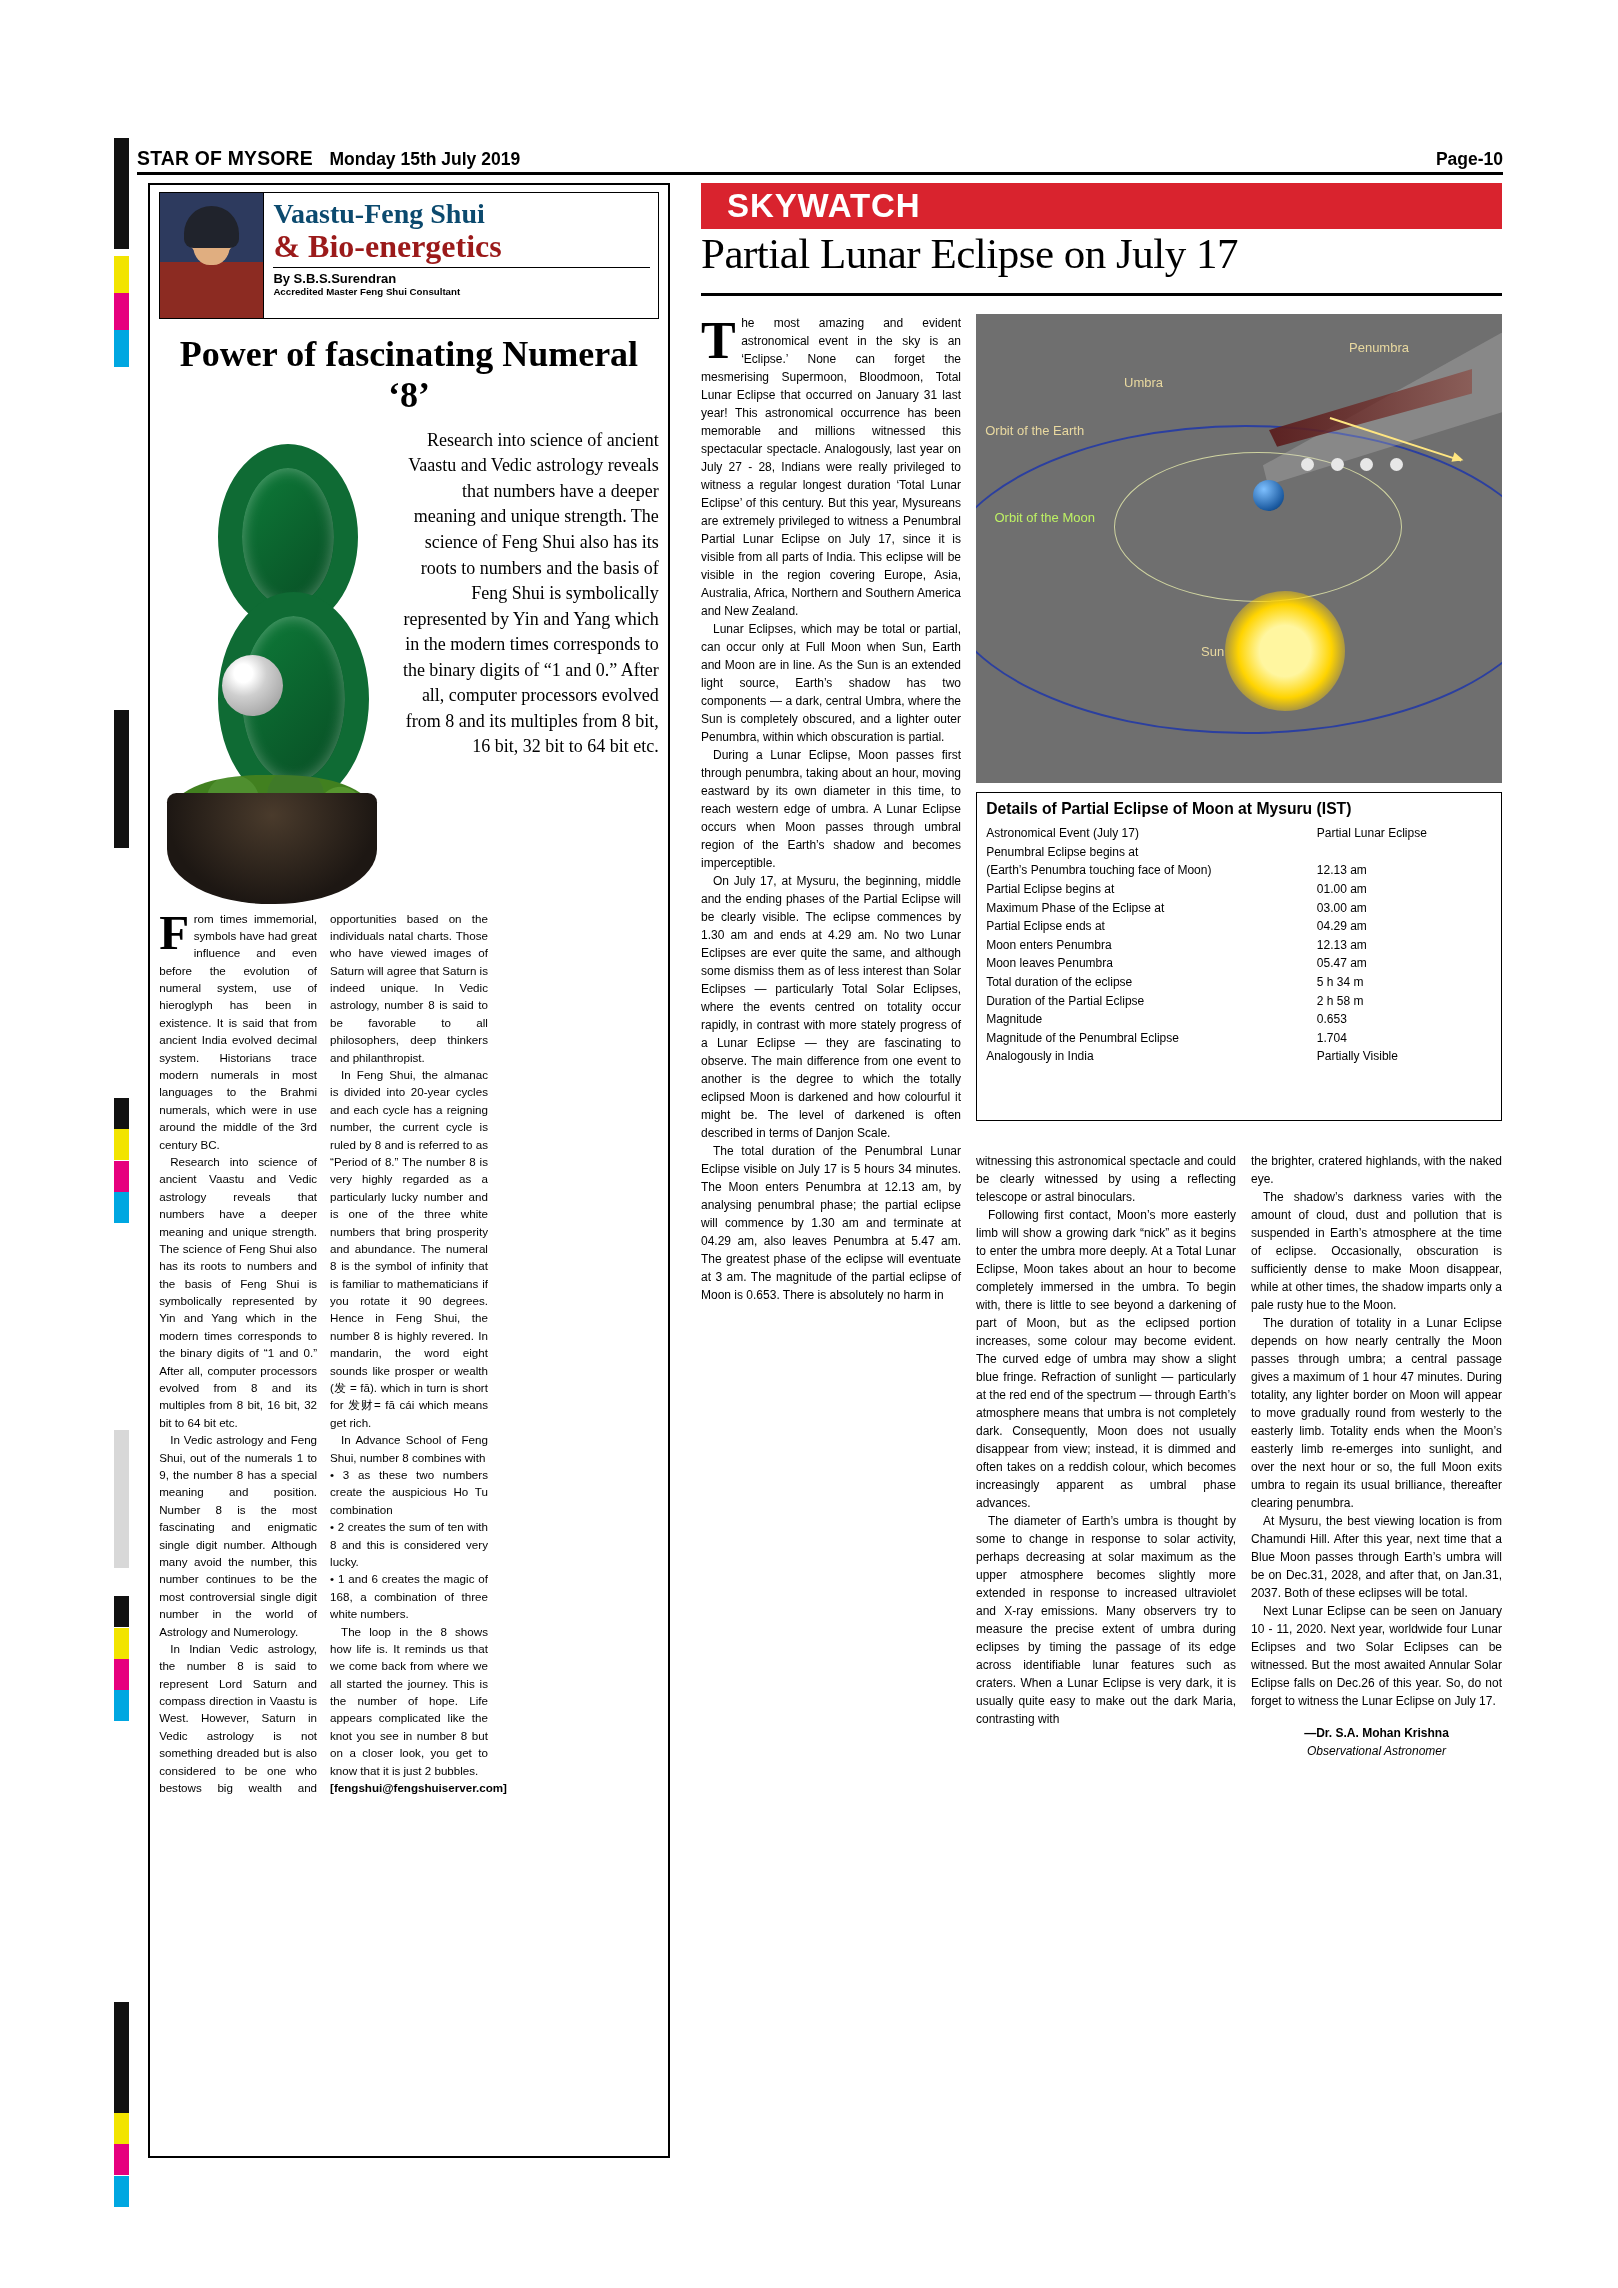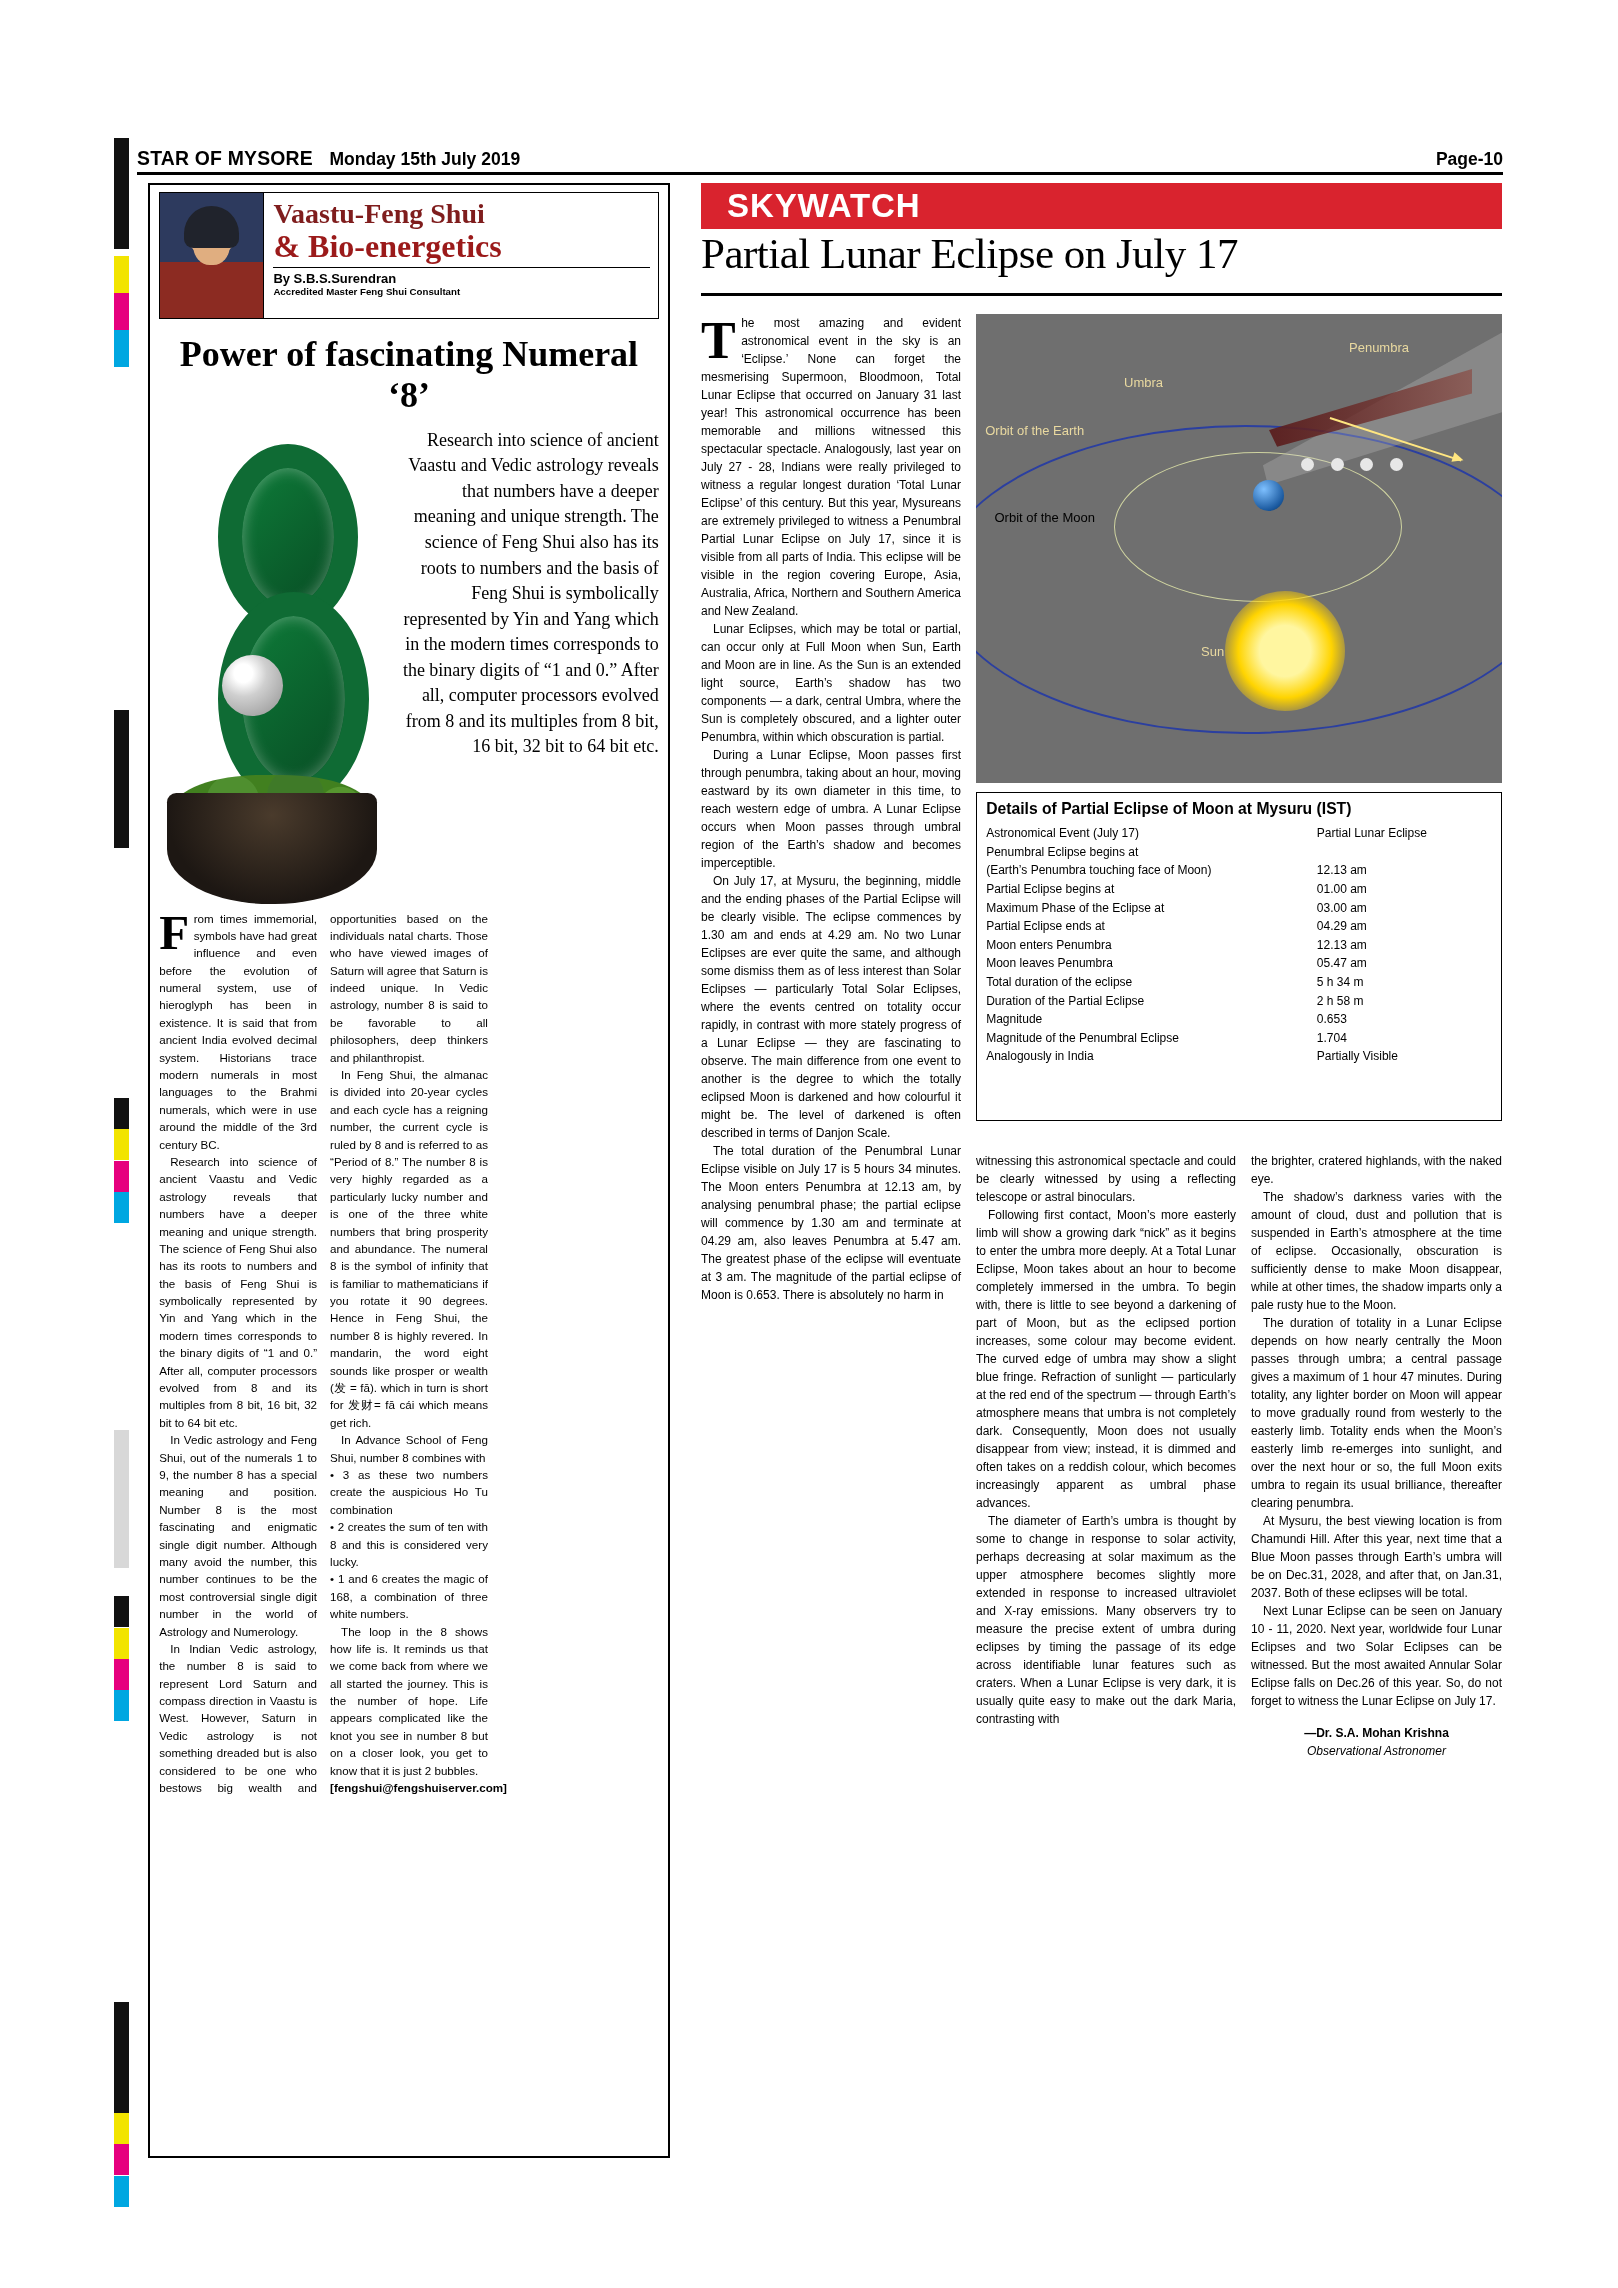--- a/index.html
+++ b/index.html
@@ -48,21 +48,21 @@
     position:relative; border-right:0.9px solid #000;
   }
   .vh-photo:after{
     content:""; position:absolute; left:24px; top:13px; width:55px; height:42px;
     background:#20232c; border-radius:28px 28px 9.2px 9.2px;
   }
   .vh-photo .face{
     position:absolute; left:33px; top:28px; width:37px; height:44px; background:#e0ae80; border-radius:50% 50% 45% 45%;
   }
   .vh-text { flex:1; padding:5.5px 7.4px 3.7px 9.2px; }
-  .vh-line1 { font-family:"Liberation Serif", serif; font-weight:bold; font-size:28px; color:#7f1d1d; line-height:1.08;}
+  .vh-line1 { font-family:"Liberation Serif", serif; font-weight:bold; font-size:28px; color:#0c4a6e; line-height:1.08;}
   .vh-line2 { font-family:"Liberation Serif", serif; font-weight:bold; font-size:32px; color:#9b1a1a; line-height:1.08;}
   .vh-rule { border-top:1.8px solid #000; margin:3.7px 0 2.8px 0;}
   .vh-by { font-size:13px; font-weight:bold; }
   .vh-cred { font-size:9.7px; font-weight:bold; }
 
   .feature-title {
     font-family:"Liberation Serif", serif; font-weight:bold; font-size:36px;
     text-align:center; line-height:1.12; margin-top:14.8px;
   }
 
@@ -289,21 +289,21 @@
     <div class="orbit-moon"></div>
     <div class="penumbra-cone"></div>
     <div class="umbra"></div>
     <div class="sun"></div>
     <div class="earth"></div>
     <div class="moons"><i></i><i></i><i></i><i></i></div>
     <div class="arrow"></div>
     <div class="label" style="left:373px; top:26px;">Penumbra</div>
     <div class="label" style="left:148px; top:61px;">Umbra</div>
     <div class="label" style="left:9.2px; top:109px;">Orbit of the Earth</div>
-    <div class="label" style="left:18.5px; top:196px; color:#000000;">Orbit of the Moon</div>
+    <div class="label" style="left:18.5px; top:196px; color:#bef264;">Orbit of the Moon</div>
     <div class="label" style="left:225px; top:330px;">Sun</div>
   </div>
 
   <div class="details">
     <h3>Details of Partial Eclipse of Moon at Mysuru (IST)</h3>
     <table>
       <tbody>
         <tr>
             <td>Astronomical Event (July 17)</td>
             <td class="v">Partial Lunar Eclipse</td>

